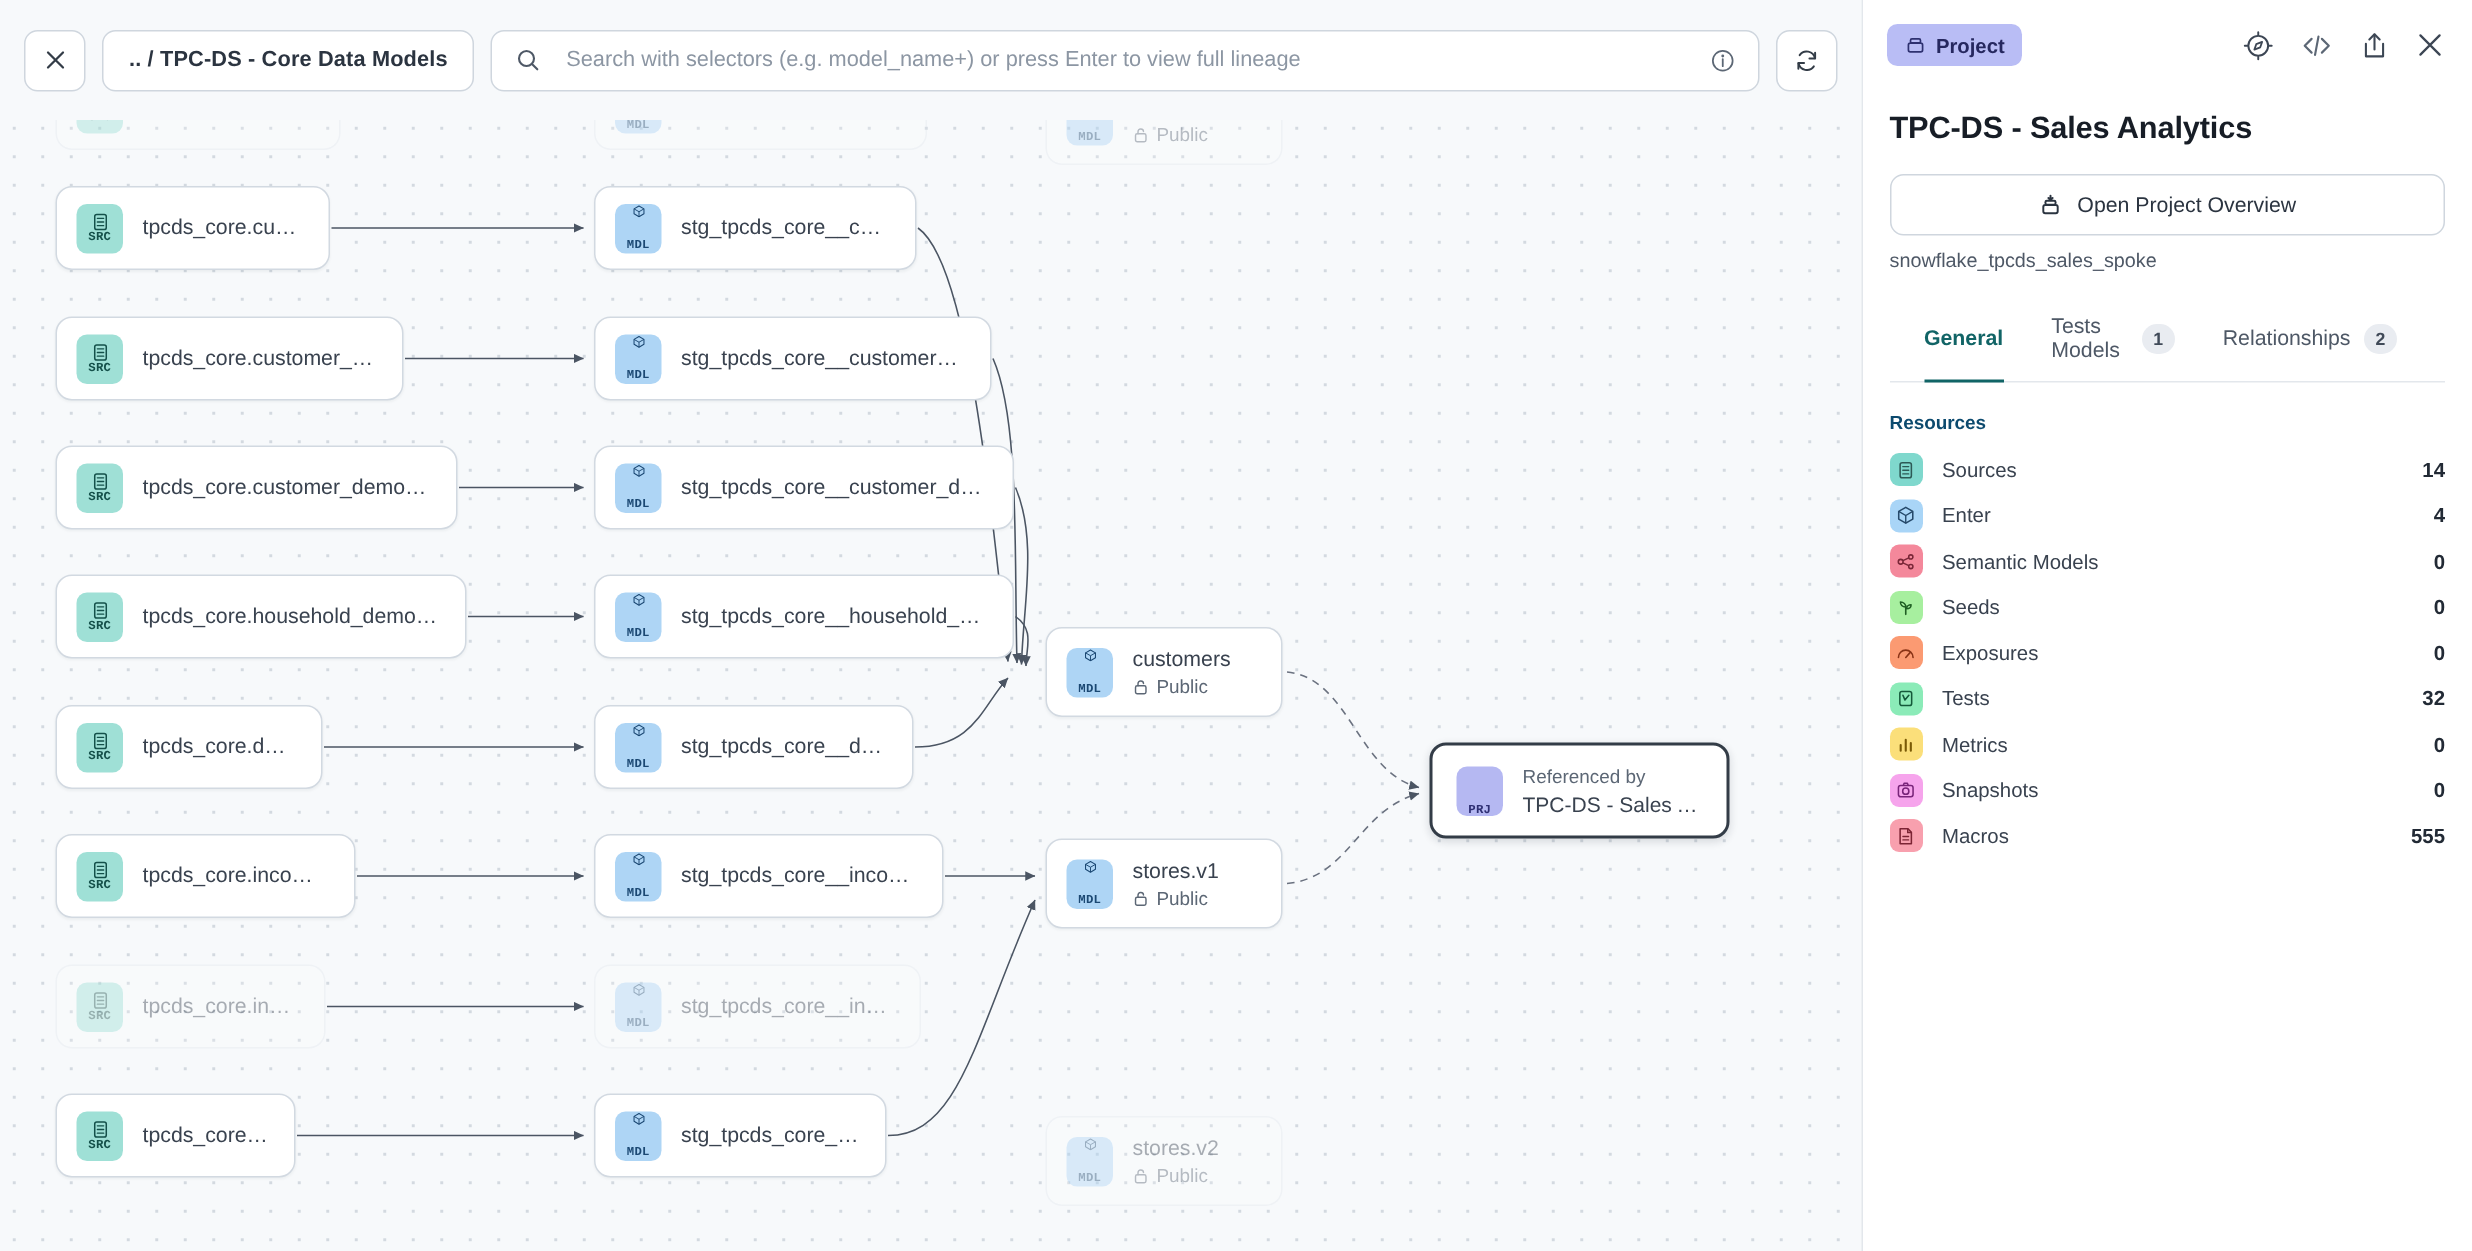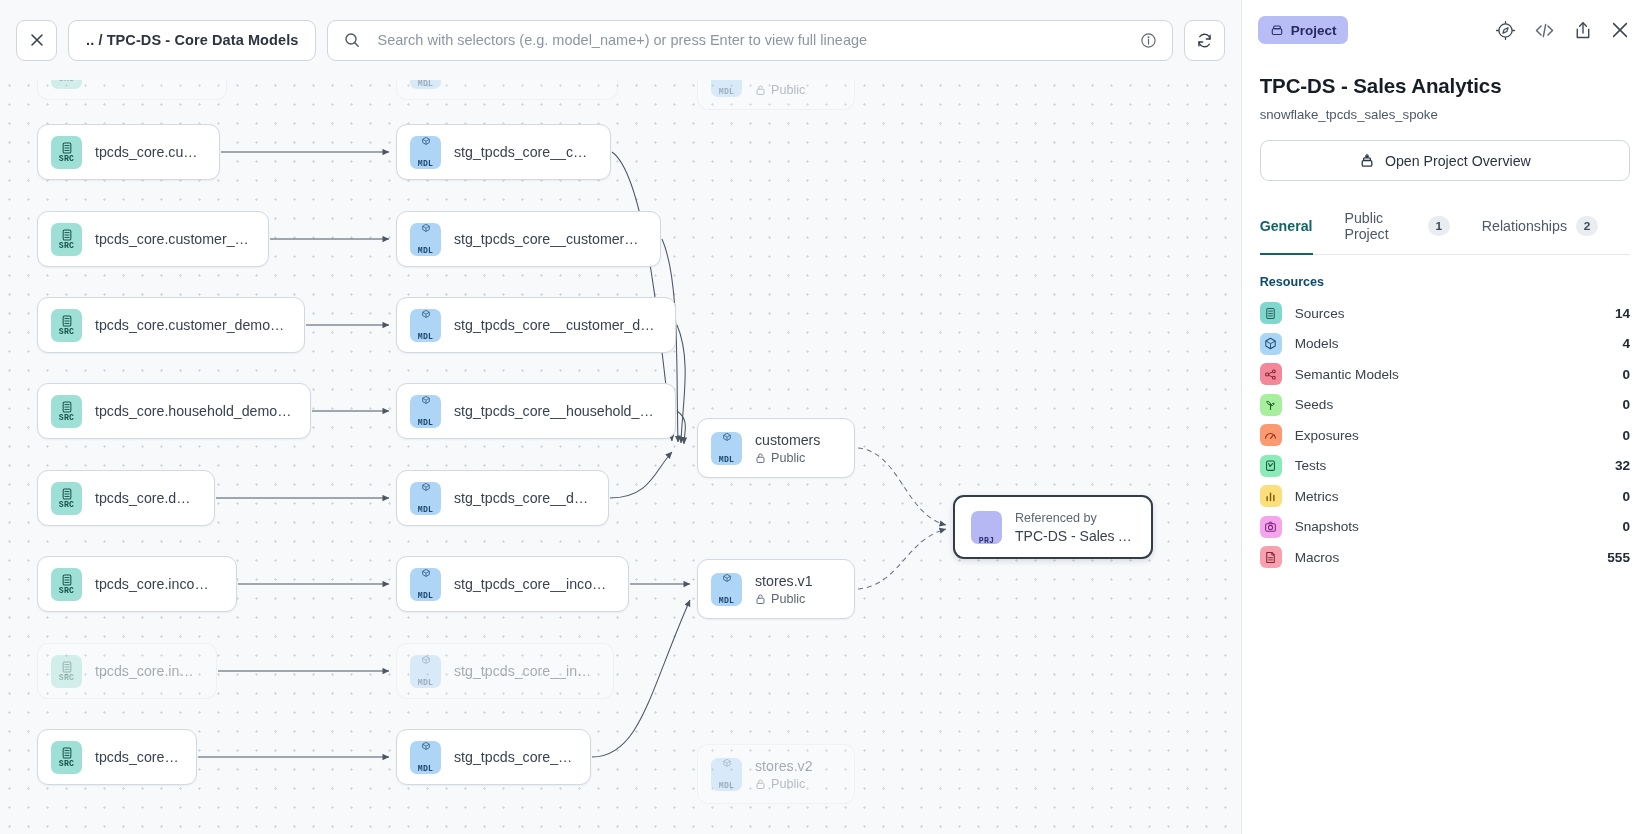--- a/index.html
+++ b/index.html
@@ -139,21 +139,21 @@
   #tabs {
     margin: 20px 18px 0 18px; display:flex; gap:0;
     border-bottom:1px solid #e3e7ec;
   }
   .tab {
     display:flex; align-items:center; gap:9px;
     padding: 9px 0 11px 0; margin-right:32px;
     font-size:14.2px; color:#4e5866; cursor:pointer;
     border-bottom:2.5px solid transparent; margin-bottom:-1px;
   }
-  .tab.active { color:#116466; font-weight:700; border-bottom-color:#116466; }
+  .tab.active { color:#116466; font-weight:700; border-bottom-color:#116466;margin-left:23px; }
   .tab-count {
     background:#e9ecf1; color:#404a58; border-radius:11px;
     min-width:22px; height:20px; padding:0 7px;
     display:flex; align-items:center; justify-content:center;
     font-size:11.8px; font-weight:600;
   }
 
   #resources-label {
     font-size:12.6px; font-weight:700; color:#0c4a6e;
     padding: 20px 18px 0 18px;
@@ -577,37 +577,37 @@
           <path d="M10 13.6 L10 3.2" stroke="#3c4654" stroke-width="1.45" stroke-linecap="round"></path>
           <path d="M6.4 6.6 L10 3.0 L13.6 6.6" stroke="#3c4654" stroke-width="1.45" fill="none" stroke-linecap="round" stroke-linejoin="round"></path>
         </svg>
         <svg class="hicon" width="20" height="20" viewBox="0 0 20 20">
           <path d="M3.6 3.6 L16.4 16.4 M16.4 3.6 L3.6 16.4" stroke="#3c4654" stroke-width="1.5" stroke-linecap="round"></path>
         </svg>
       </div>
     </div>
 
     <div id="panel-title">TPC-DS - Sales Analytics</div>
-    <div id="panel-subtitle">snowflake_tpcds_sales_spoke</div>
-
     <div id="overview-btn">
       <svg width="16" height="16" viewBox="0 0 16 16">
         <rect x="3.2" y="7.6" width="9.6" height="5.6" rx="1.3" stroke="#2b3440" stroke-width="1.3" fill="none"></rect>
         <rect x="4.6" y="4.8" width="6.8" height="2.6" rx="1" stroke="#2b3440" stroke-width="1.3" fill="none"></rect>
         <path d="M8 1.4 L8 4.2 M6.6 3.0 L8 4.4 L9.4 3.0" stroke="#2b3440" stroke-width="1.3" fill="none" stroke-linecap="round" stroke-linejoin="round"></path>
       </svg>
       <span>Open Project Overview</span>
     </div>
 
+    <div id="panel-subtitle">snowflake_tpcds_sales_spoke</div>
+
     <div id="tabs">
         <div class="tab active">
           <span>General</span>
         </div>
         <div class="tab">
-          <span>Public Project</span>
+          <span>Tests Models</span>
           <span class="tab-count">1</span>
         </div>
         <div class="tab">
           <span>Relationships</span>
           <span class="tab-count">2</span>
         </div>
       </div>
 
     <div id="resources-label">Resources</div>
     <div id="resource-list">
@@ -621,21 +621,21 @@
           <span class="res-name">Sources</span>
           <span class="res-count">14</span>
         </div>
         <div class="res-row">
           <span class="res-ico" style="background:#a9d5f7">
             <svg width="15" height="15" viewBox="0 0 16 16">
               <path d="M8 2.4 L13 5.3 L13 10.7 L8 13.6 L3 10.7 L3 5.3 Z" stroke="#264a6b" stroke-width="1.1" fill="none" stroke-linejoin="round"></path>
               <path d="M3 5.3 L8 8.2 L13 5.3 M8 8.2 L8 13.6" stroke="#264a6b" stroke-width="1" fill="none"></path>
             </svg>
           </span>
-          <span class="res-name">Models</span>
+          <span class="res-name">Enter</span>
           <span class="res-count">4</span>
         </div>
         <div class="res-row">
           <span class="res-ico" style="background:#f4889b">
             <svg width="15" height="15" viewBox="0 0 16 16">
               <circle cx="4.4" cy="8" r="1.7" stroke="#7a2738" stroke-width="1.1" fill="none"></circle>
               <circle cx="11.6" cy="4.6" r="1.5" stroke="#7a2738" stroke-width="1.1" fill="none"></circle>
               <circle cx="11.6" cy="11.4" r="1.5" stroke="#7a2738" stroke-width="1.1" fill="none"></circle>
               <path d="M6 7.2 L10.2 5.2 M6 8.8 L10.2 10.8" stroke="#7a2738" stroke-width="1.05"></path>
             </svg>

